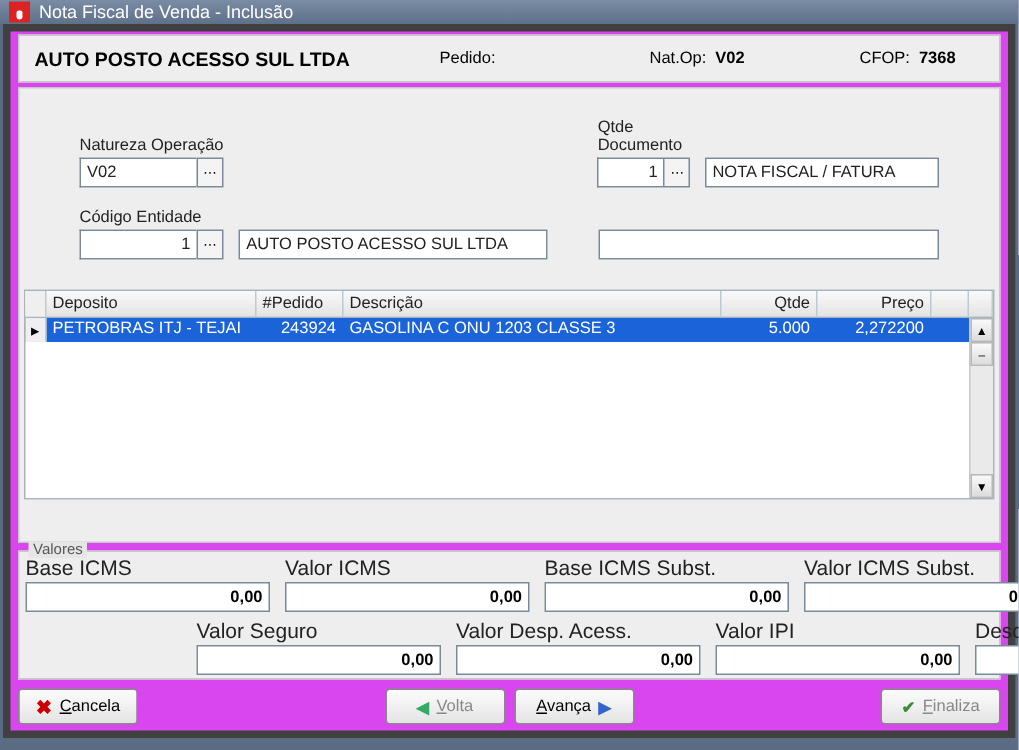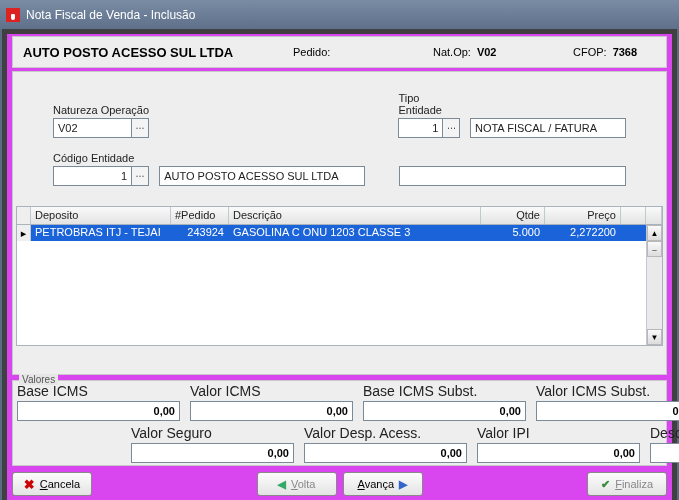--- a/index.html
+++ b/index.html
@@ -6,21 +6,21 @@
   body {
     margin: 0;
     font-family: Tahoma, Arial, sans-serif;
     font-size: 11px;
     background: #5a6b84;
     width: 679px;
     height: 500px;
     overflow: hidden;
   }
   .titlebar {
-    height: 29px;
+    height: 16px;
     background: linear-gradient(to bottom, #7a8ba4, #5f718a);
     color: #fff;
     display: flex;
     align-items: center;
     padding: 0 6px;
     font-size: 12px;
   }
   .titlebar .icon {
     width: 14px; height: 14px;
     background: #d22;
@@ -248,21 +248,21 @@
           <div class="lookup">
             <input class="txt" style="width: 78px;" value="V02">
             <span class="btn">⋯</span>
           </div>
         </div>
         <div class="field" style="width:214px">
           <label>&nbsp;</label>
         </div>
         <div style="width:22px"></div>
         <div class="field" style="width:68px">
-          <label>Tipo Entidade</label>
+          <label>Qtde Documento</label>
           <div class="lookup">
             <input class="txt right" style="width: 44px;" value="1">
             <span class="btn">⋯</span>
           </div>
         </div>
         <div class="field" style="width:162px">
           <label>&nbsp;</label>
           <input class="txt ro" value="NOTA FISCAL / FATURA" style="">
         </div>
       </div>

